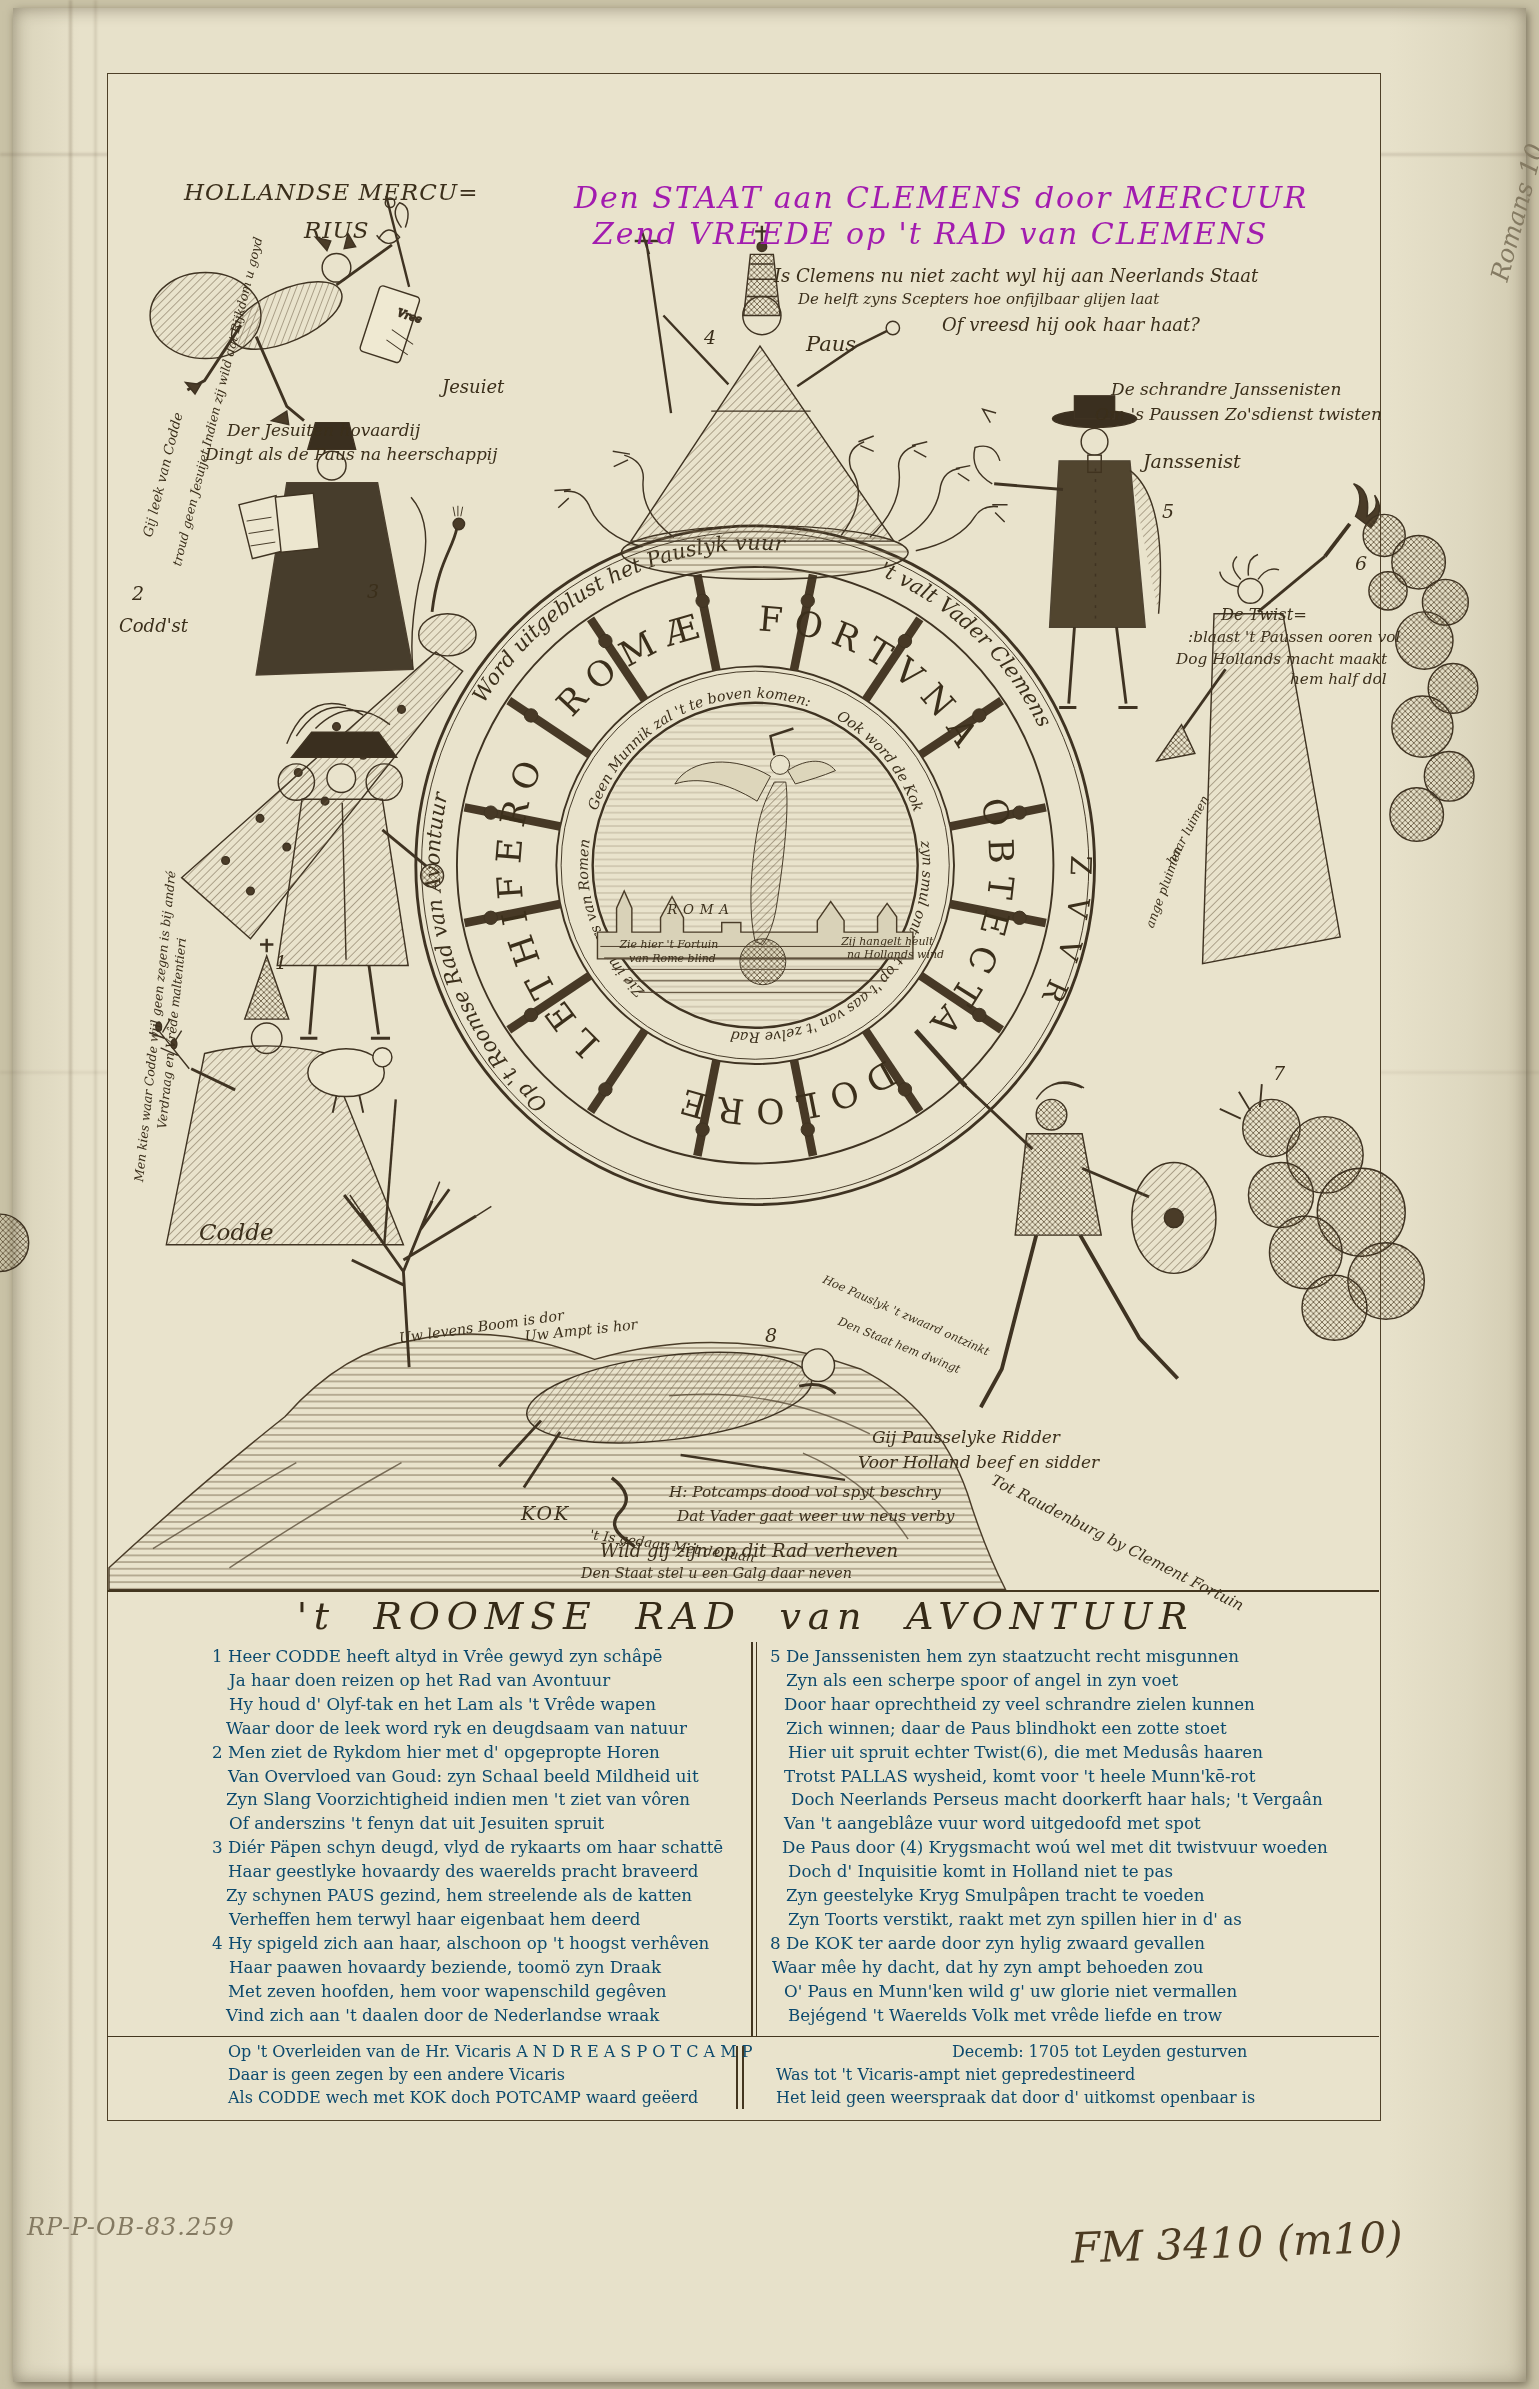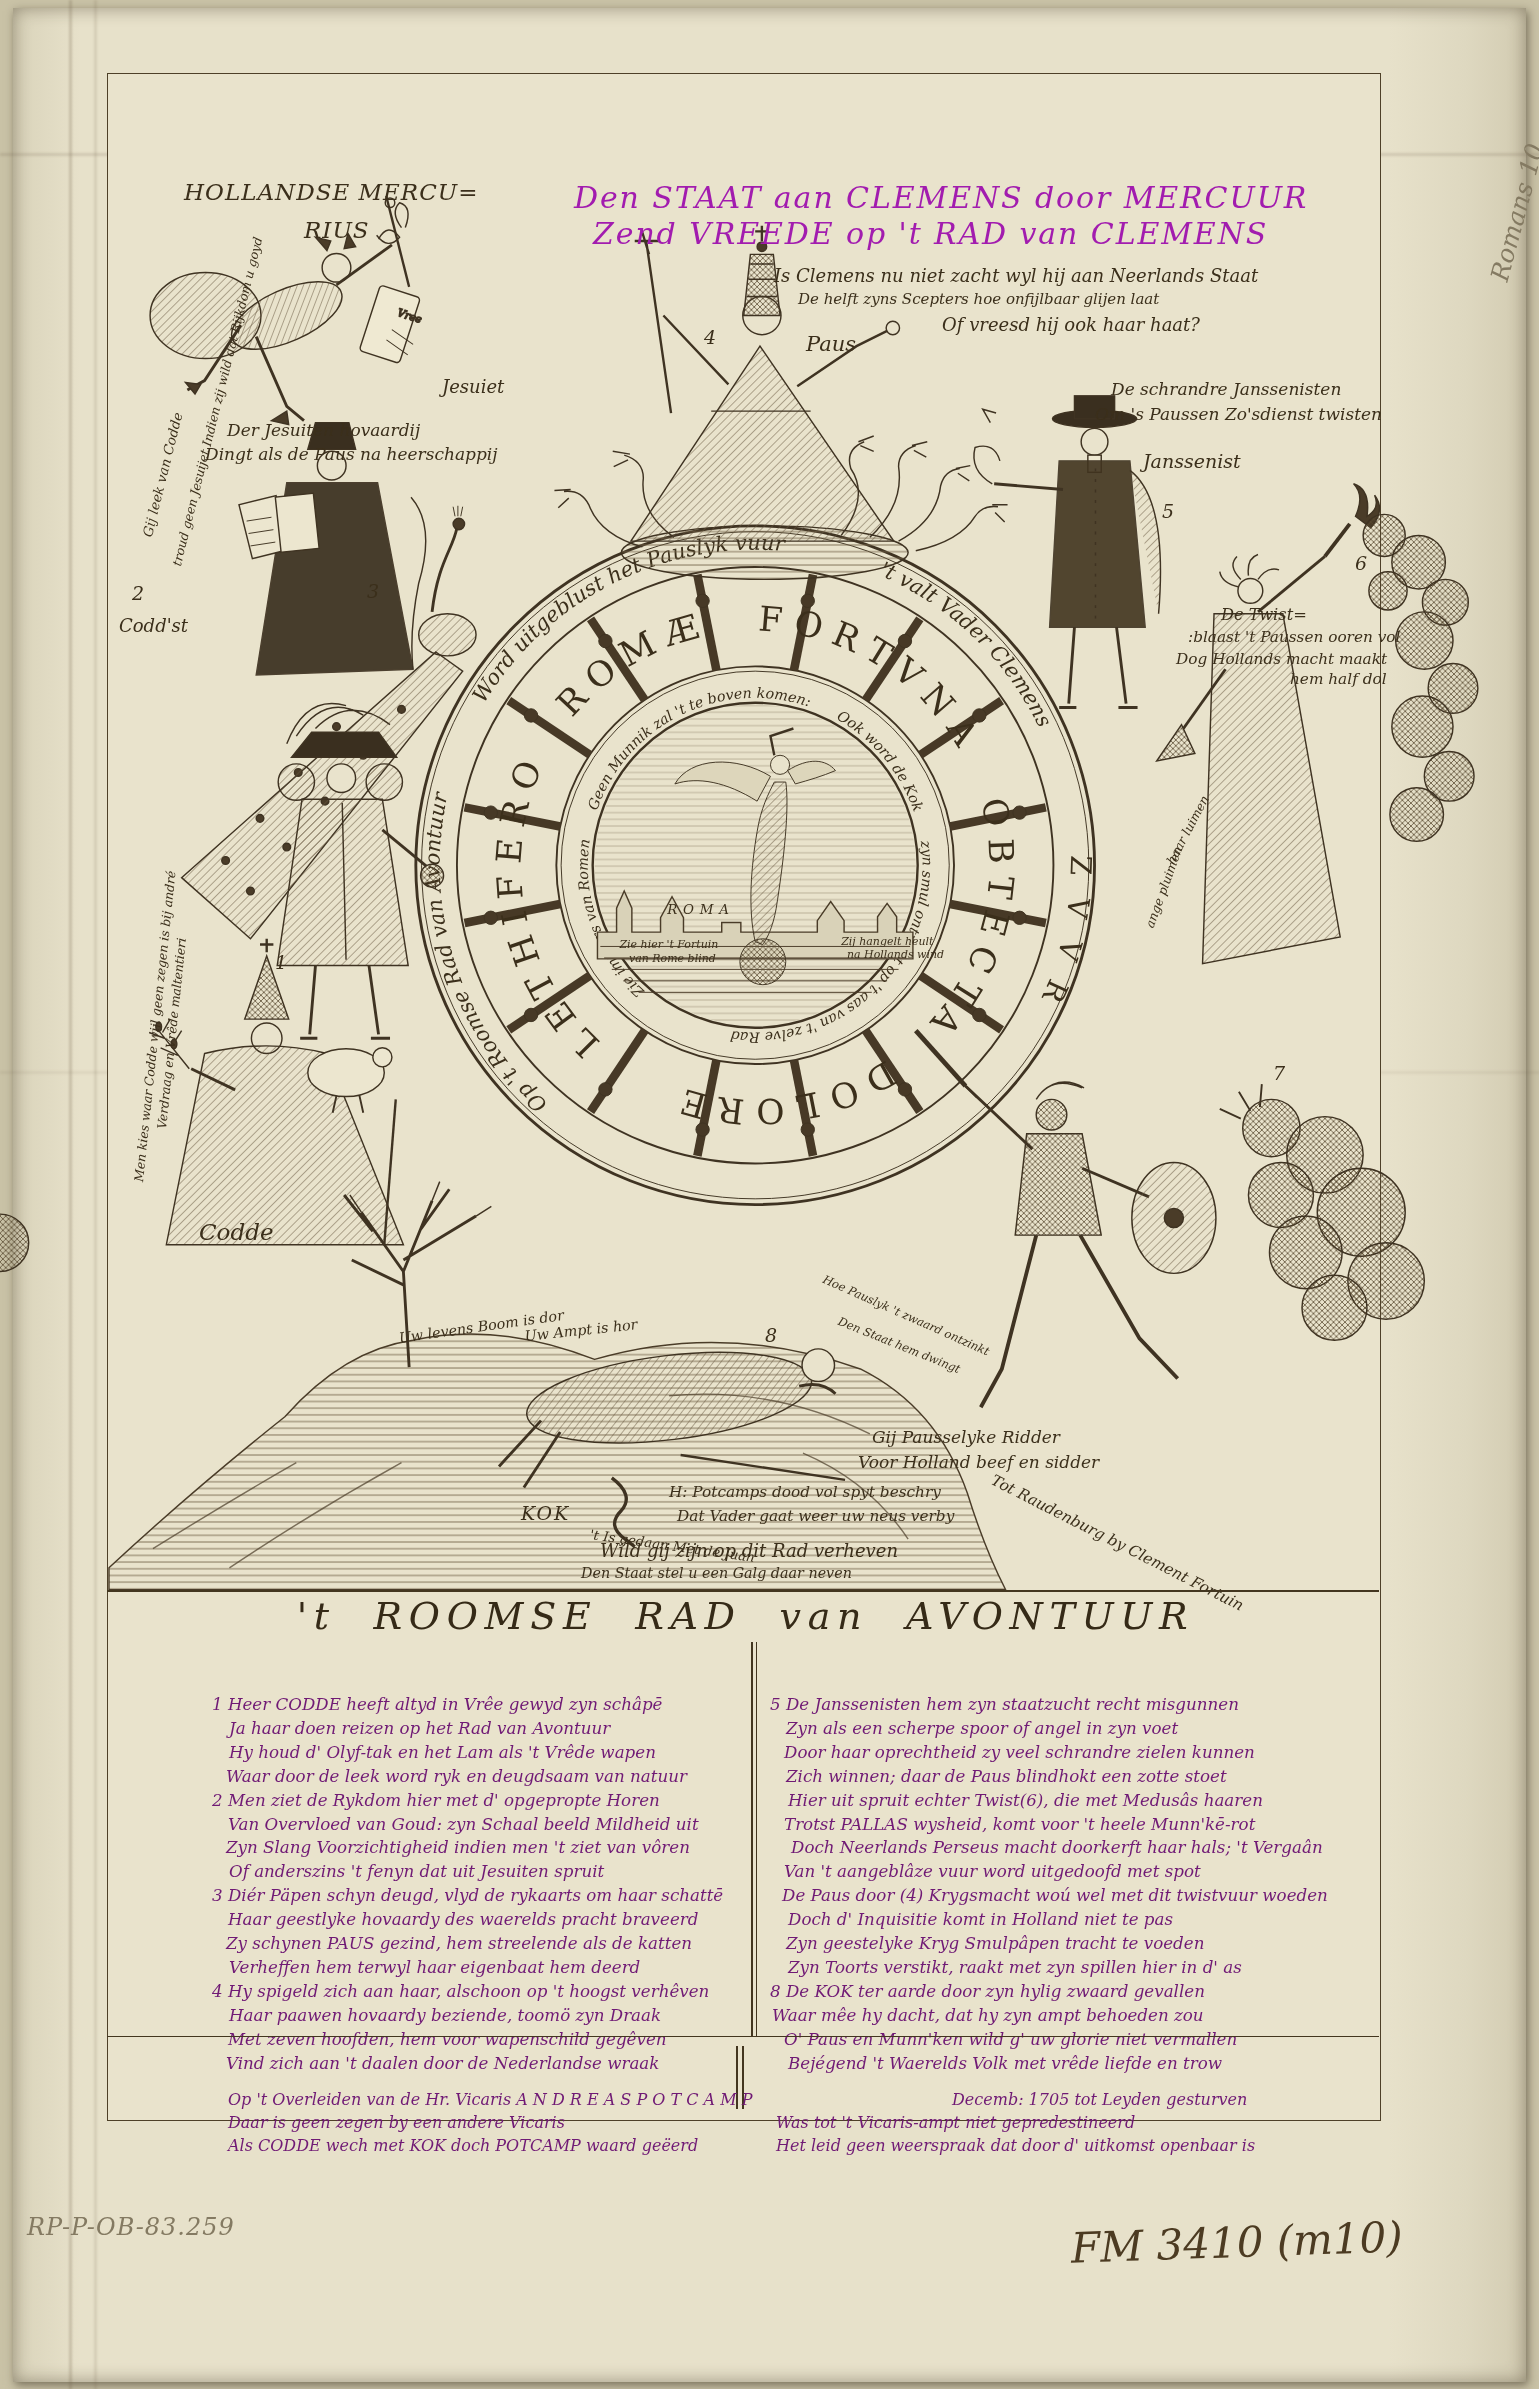--- a/index.html
+++ b/index.html
@@ -10,21 +10,21 @@
          box-shadow:0 0 17px rgba(60,48,30,.45) inset, 1.9px 2.9px 8.6px rgba(40,30,15,.5);}
   .crease{position:absolute;top:0;height:100%;width:2.9px;background:rgba(110,95,70,.25);filter:blur(1px);}
   .hcrease{position:absolute;left:0;width:100%;height:2.9px;background:rgba(110,95,70,.18);filter:blur(1px);}
   #plate{position:absolute;left:107px;top:73px;width:1272px;height:2046px;
          border:1.9px solid #4e4028;background:#e9e3cc;}
   .cap{position:absolute;font-style:italic;color:#3b2f1b;white-space:nowrap;line-height:1.1;}
   .caps{font-style:italic;letter-spacing:1px;}
   .small{font-size:14.3px;}
   svg{position:absolute;left:0;top:0;}
   #title1,#title2{position:absolute;font-style:italic;font-size:30px;letter-spacing:1.9px;color:#a21caf;white-space:nowrap;}
-  #bottomblock .bbline{position:absolute;font-style:italic;font-size:16.7px;white-space:nowrap;color:#701a75;margin-top:48px;}
+  #bottomblock .bbline{position:absolute;font-size:16.7px;white-space:nowrap;color:#0c4a6e;}
   #bbtitle{position:absolute;left:124px;top:1594px;width:1243px;text-align:center;font-size:38px;
            font-style:italic;letter-spacing:6.7px;word-spacing:19px;color:#352a17;}
   .rule{position:absolute;background:#43361f;}
   .pencil{color:#847a62;}
   .ink{color:#4c3b22;}
   .rot{transform-origin:left top;}
 </style>
 </head>
 <body>
 

